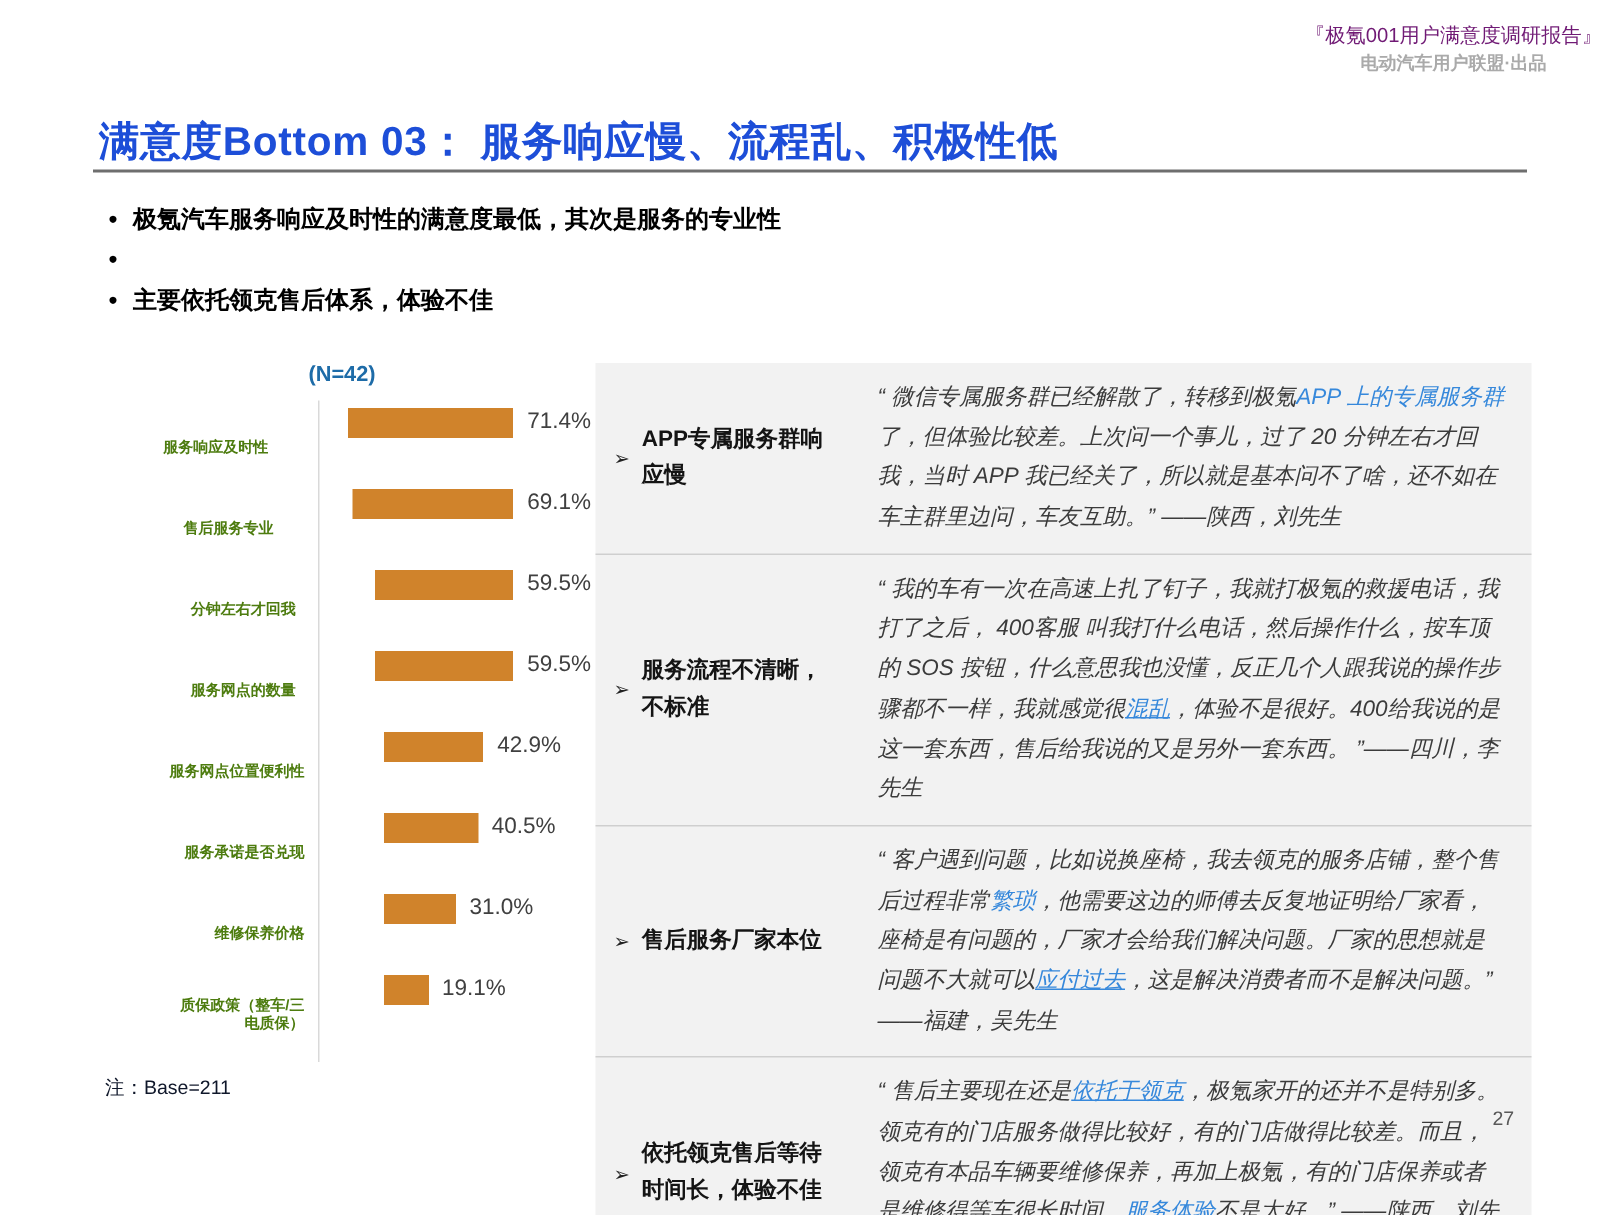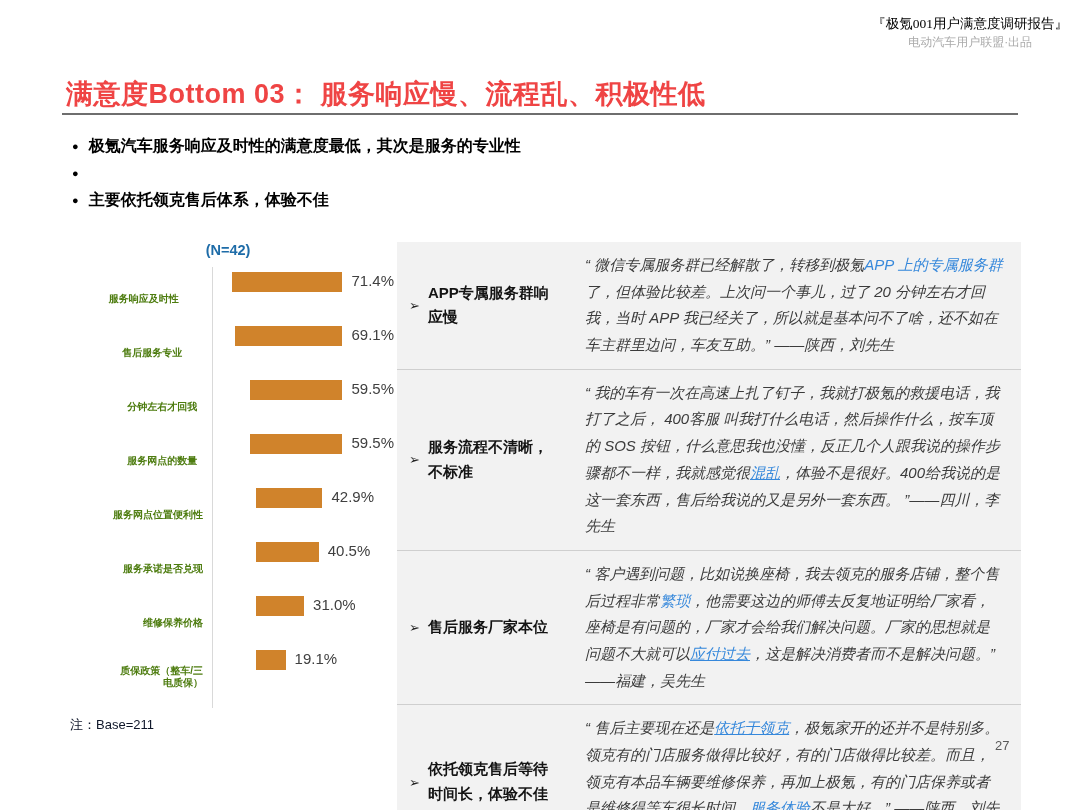--- a/index.html
+++ b/index.html
@@ -2,24 +2,24 @@
 <html><head>
 <meta charset="utf-8">
 <style>
   html,body{margin:0;padding:0;background:#888;}
   .slide{
     position:relative; width:1080px; height:810px; background:#ffffff;
     font-family:"Liberation Sans","DejaVu Sans",sans-serif; overflow:hidden;
   }
   
   .watermark{position:absolute; top:14px; right:12px; text-align:center; line-height:1.45;}
-  .wm1{font-size:13.5px; color:#000000;font-family:Liberation Serif, serif;}
-  .wm2{font-size:12px; font-weight:normal; color:#aaaaaa;}
+  .wm1{font-size:13.5px; color:#701a75;}
+  .wm2{font-size:12px; font-weight:bold; color:#aaaaaa;}
   
-  .title{position:absolute; left:66px; top:76px; font-size:27px; font-weight:bold; color:#ef4444; letter-spacing:.5px; white-space:nowrap;}
+  .title{position:absolute; left:66px; top:76px; font-size:27px; font-weight:bold; color:#1d4ed8; letter-spacing:.5px; white-space:nowrap;}
   .title-rule{position:absolute; left:62px; top:113px; width:956px; height:2px; background:#6e6e6e;}
   
   .bullets{position:absolute; left:72px; top:136px; display:flex; flex-direction:column; gap:11px;}
   .bullet{display:flex; align-items:center; font-size:16px; font-weight:bold; color:#000;}
   .dot{font-size:11px; margin-right:10px; line-height:1;}
   
   .chart-col{position:absolute; left:62px; top:240px; width:332px;}
   .chart-title{text-align:center; font-size:19px; font-weight:bold; color:#1e6ca8; line-height:1.2;}
   .chart-subtitle{text-align:center; font-size:14.5px; font-weight:bold; color:#1e6ca8; margin-top:2px;}
   .chart-rows{position:relative; margin-top:14px;}

